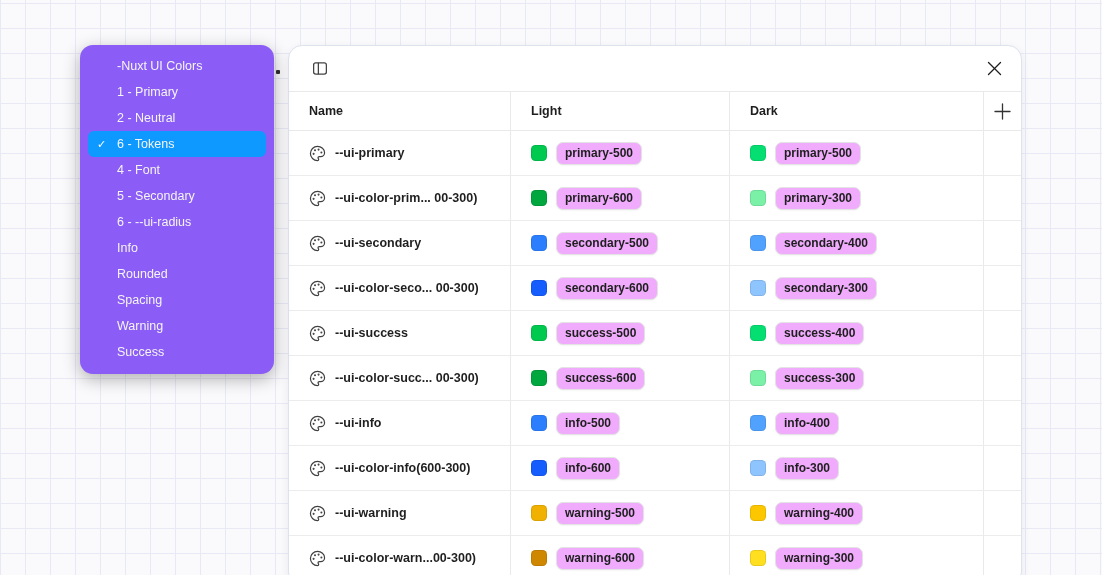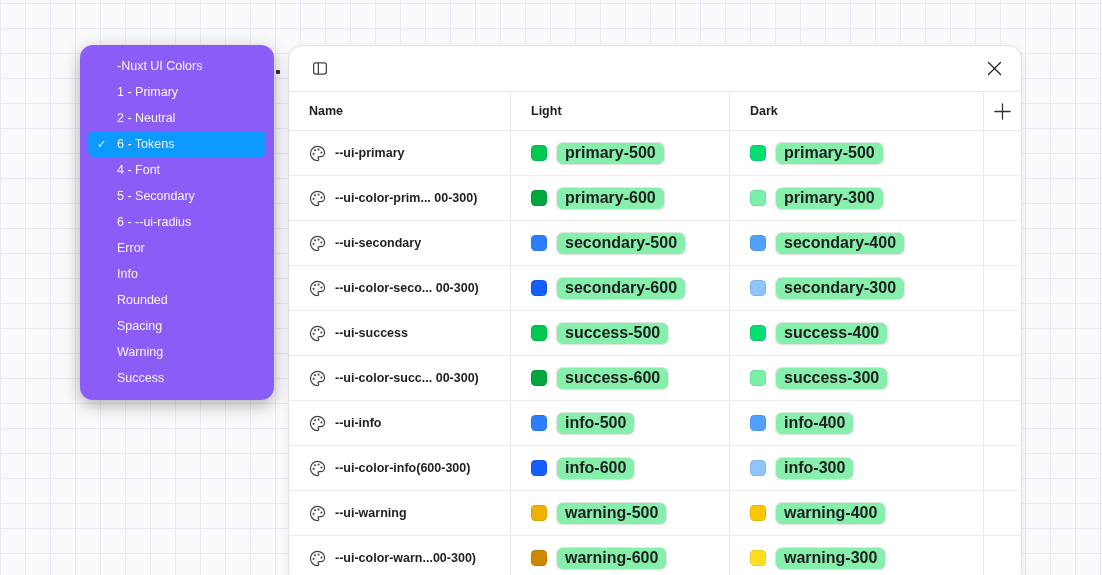--- a/index.html
+++ b/index.html
@@ -46,22 +46,22 @@
     display:flex;align-items:center;padding-left:20px;gap:9px;box-sizing:border-box;font-weight:bold;
   }
   .cell.plus-cell{padding-left:0;}
   .vname{font-size:12.5px;color:#1f1f1f;white-space:nowrap;}
   .swatch{
     width:16px;height:16px;border-radius:4.5px;flex:0 0 auto;
     box-shadow:inset 0 0 0 1px rgba(0,0,0,.09);
   }
   .badge{
     display:inline-flex;align-items:center;height:21px;padding:0 8px;
-    border:1px solid #e3e3e3;border-radius:7px;background:#86efac;
-    font-size:16px;color:#1e1e1e;white-space:nowrap;
+    border:1px solid #e3e3e3;border-radius:7px;background:#f0abfc;
+    font-size:12px;color:#1e1e1e;white-space:nowrap;
     box-shadow:0 1px 2px rgba(0,0,0,.04);
   }
   
   .menu{
     position:absolute;left:80px;top:45px;width:194px;z-index:10;
     border-radius:13px;padding:8px 0 9px;box-sizing:border-box;
     box-shadow:0 5px 17px rgba(0,0,0,.3);
   }
   .mi{
     height:26px;margin:0 8px;display:flex;align-items:center;
@@ -391,24 +391,20 @@
   <div class="mi">
     <span class="chk"></span>
     <span class="mi-label">5 - Secondary</span>
   </div>
 
   <div class="mi">
     <span class="chk"></span>
     <span class="mi-label">6 - --ui-radius</span>
   </div>
 
-  <div class="mi">
-    <span class="chk"></span>
-    <span class="mi-label">Error</span>
-  </div>
 
   <div class="mi">
     <span class="chk"></span>
     <span class="mi-label">Info</span>
   </div>
 
   <div class="mi">
     <span class="chk"></span>
     <span class="mi-label">Rounded</span>
   </div>

